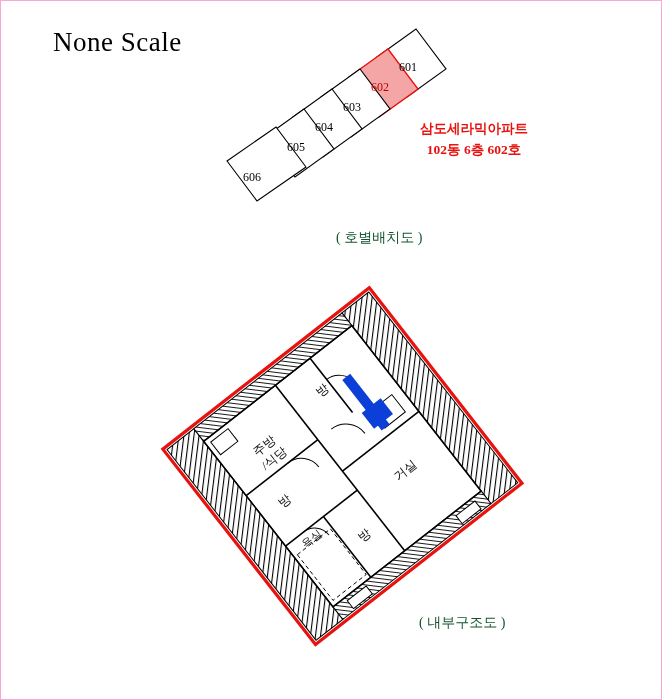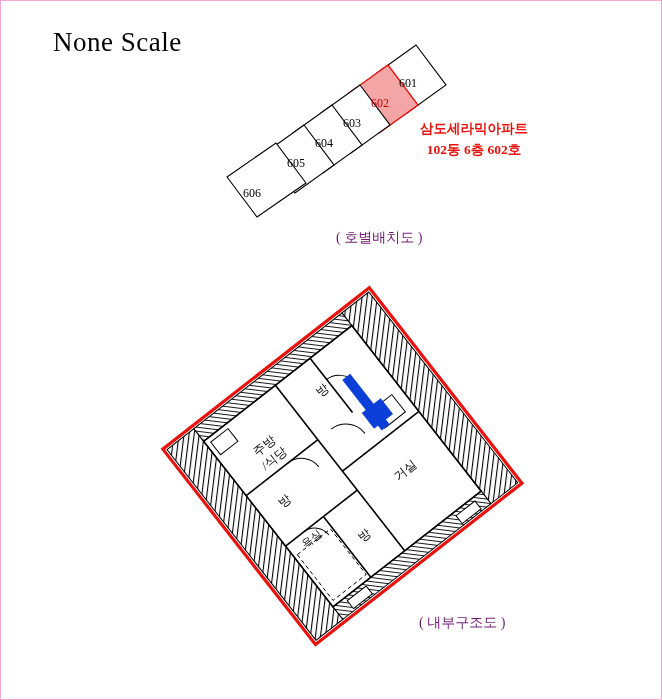--- a/index.html
+++ b/index.html
@@ -29,21 +29,21 @@
     font-size: 27px;
     color: #000000;
     letter-spacing: 0.5px;
     white-space: nowrap;
   }
 
   
   #unit-map {
     position: absolute;
     left: 200px;
-    top: 36px;
+    top: 20px;
     width: 260px;
     height: 230px;
   }
   #unit-map svg {
     display: block;
   }
   .unit-label {
     font-family: "Liberation Serif", serif;
     font-size: 12px;
     fill: #000000;
@@ -68,21 +68,21 @@
     text-align: center;
     white-space: nowrap;
   }
   #subject-note .line1 { letter-spacing: 2px; }
 
   
   .caption {
     position: absolute;
     font-family: "Liberation Serif", serif;
     font-size: 14px;
-    color: #701a75;
+    color: #14532d;
     white-space: nowrap;
   }
   #caption-unit { left: 335px; top: 228px; }
   #caption-plan { left: 418px; top: 613px; }
 
   
   #floor-plan {
     position: absolute;
     left: 150px;
     top: 280px;

